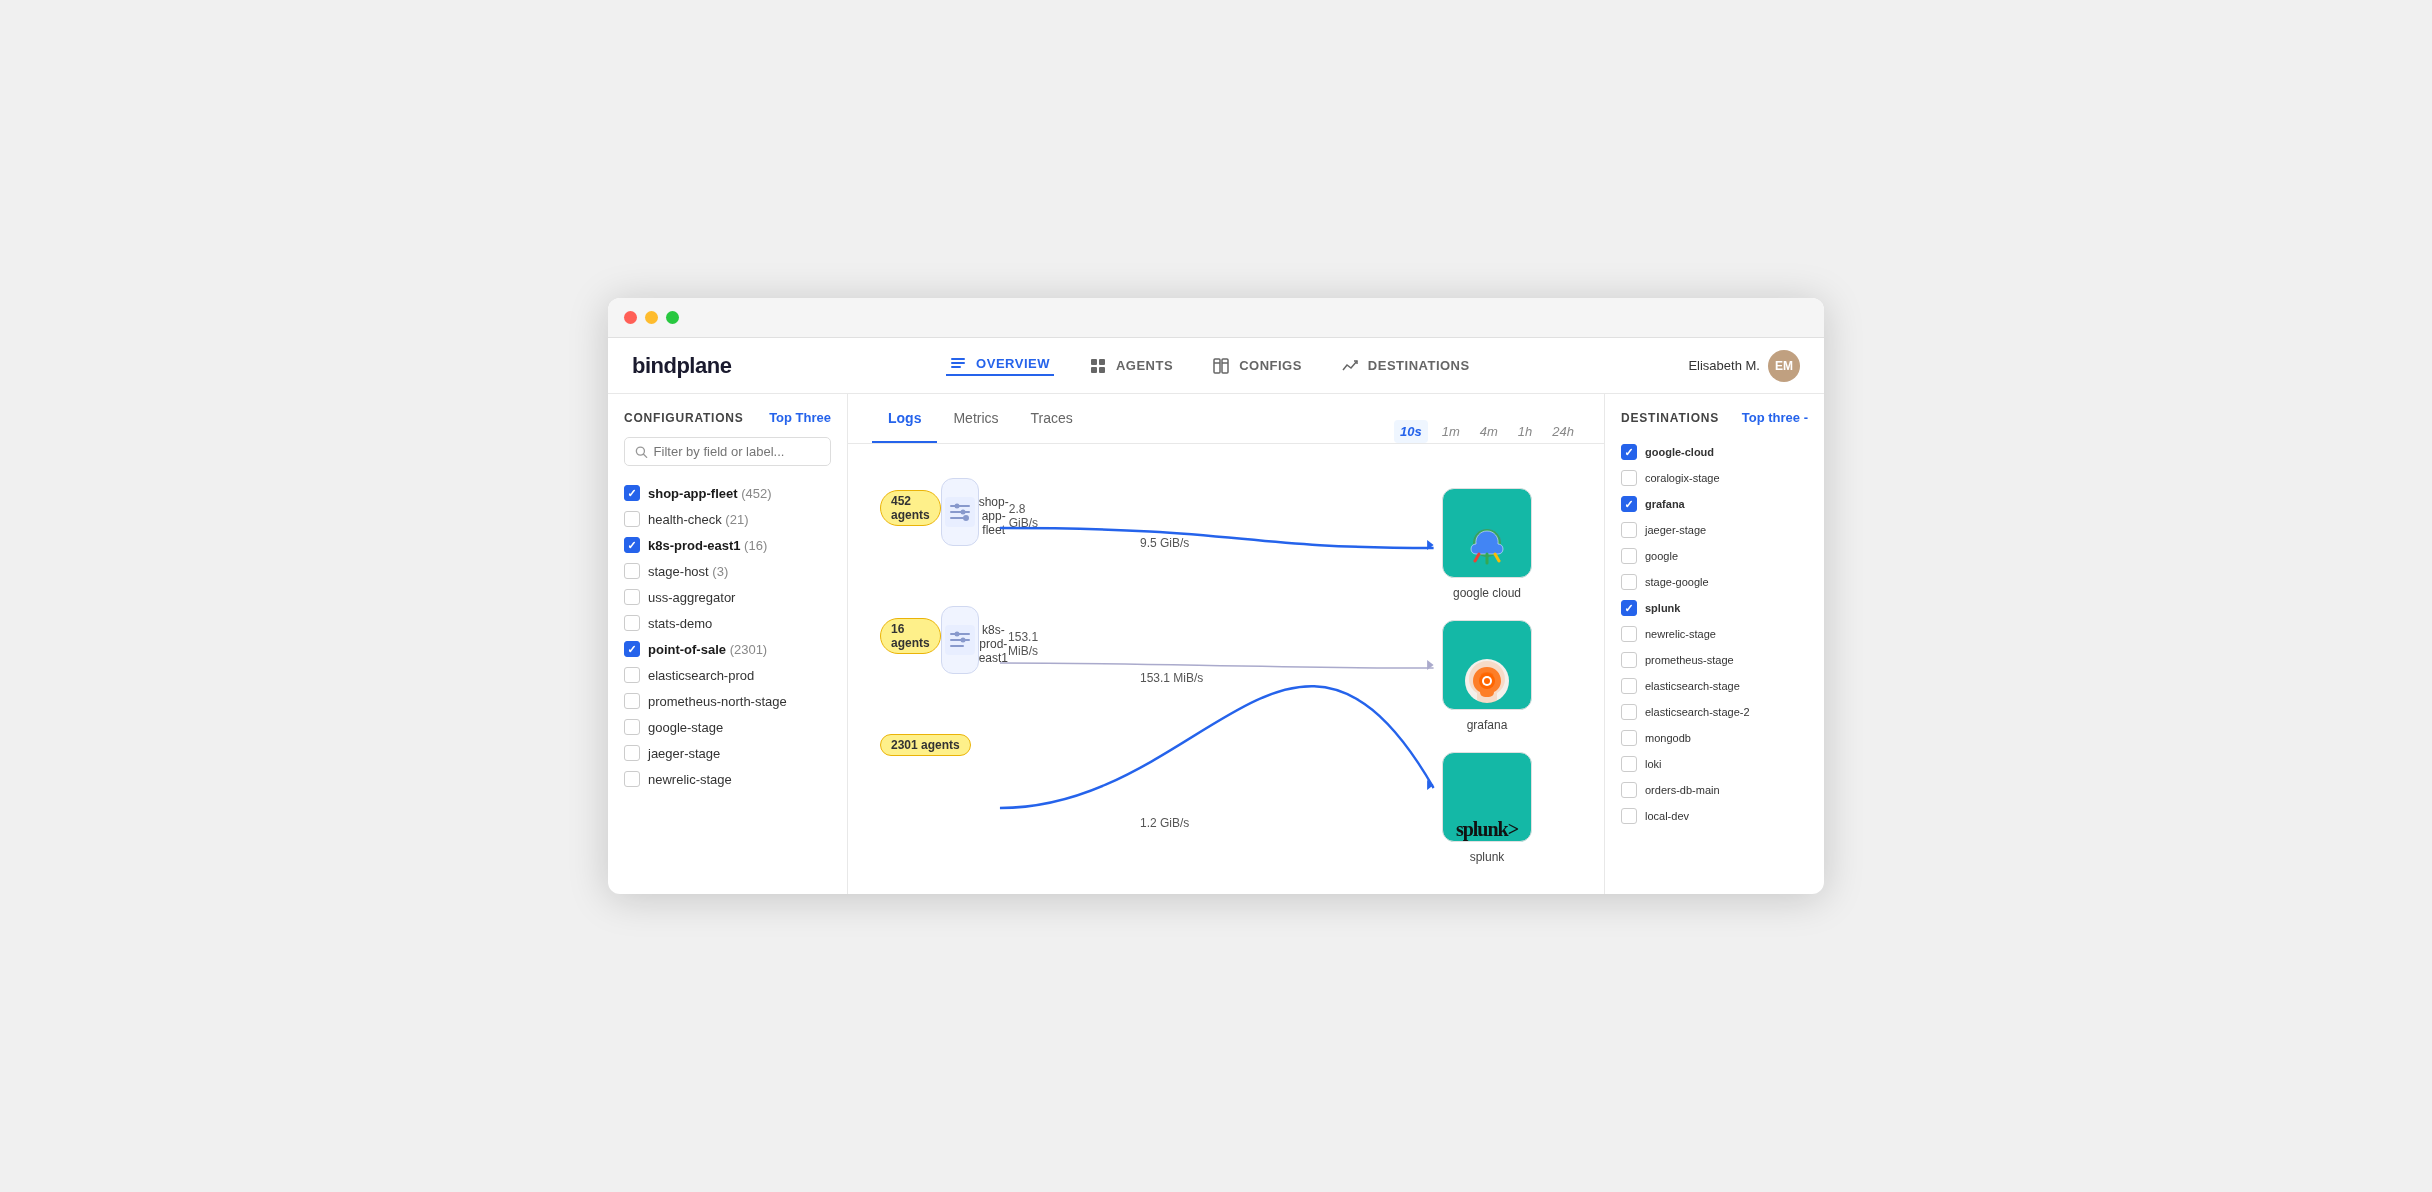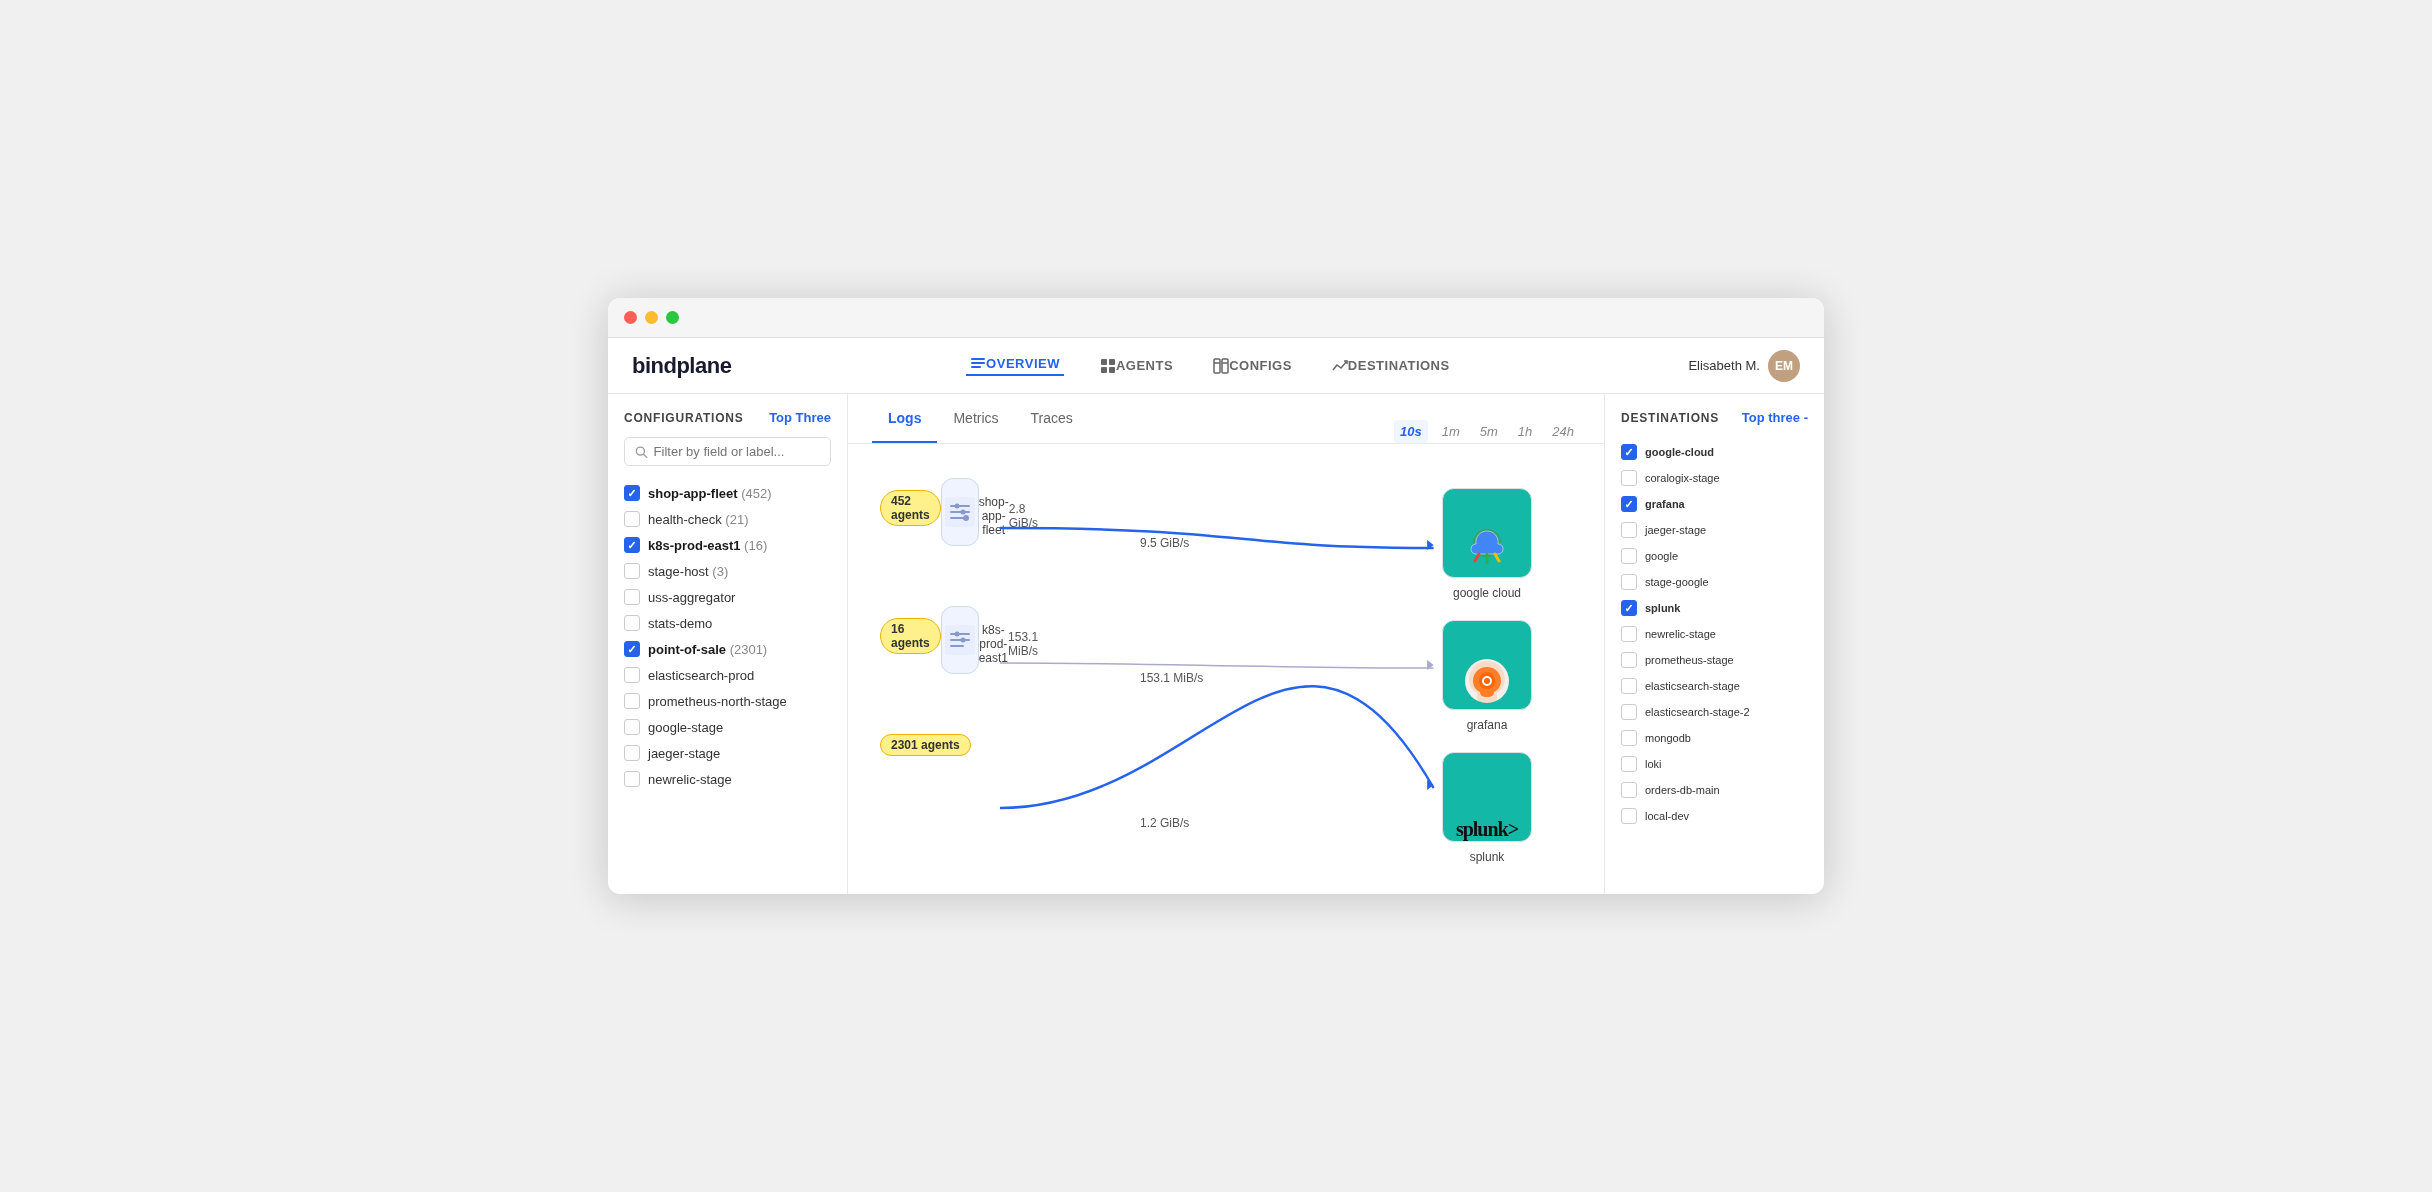--- a/index.html
+++ b/index.html
@@ -6,21 +6,21 @@
     body { font-family: -apple-system, BlinkMacSystemFont, 'Segoe UI', sans-serif; background: #f0f0f0; display: flex; justify-content: center; align-items: center; min-height: 100vh; }
     .window { width: 1216px; height: 596px; background: #fff; border-radius: 12px; box-shadow: 0 4px 40px rgba(0,0,0,0.18); overflow: hidden; display: flex; flex-direction: column; }
     .titlebar { height: 40px; background: #f5f5f5; border-bottom: 1px solid #e0e0e0; display: flex; align-items: center; padding: 0 16px; gap: 8px; }
     .dot { width: 13px; height: 13px; border-radius: 50%; }
     .dot.red { background: #ff5f57; }
     .dot.yellow { background: #febc2e; }
     .dot.green { background: #28c840; }
     .topbar { height: 56px; background: #fff; border-bottom: 1px solid #e8e8e8; display: flex; align-items: center; padding: 0 24px; gap: 0; }
     .logo { font-size: 22px; font-weight: 700; color: #1a1a2e; margin-right: auto; letter-spacing: -0.5px; }
     .nav { display: flex; align-items: center; gap: 32px; margin: 0 auto; }
-    .nav-item { display: flex; align-items: center; gap: 0; font-size: 13px; font-weight: 600; color: #666; letter-spacing: 0.5px; cursor: pointer; padding: 0 4px; }
+    .nav-item { display: flex; align-items: center; gap: 10px; font-size: 13px; font-weight: 600; color: #666; letter-spacing: 0.5px; cursor: pointer; padding: 0 4px; }
     .nav-item.active { color: #2563eb; border-bottom: 2px solid #2563eb; padding-bottom: 2px; }
     .nav-item svg { width: 16px; height: 16px; }
     .user-area { display: flex; align-items: center; gap: 8px; margin-left: auto; font-size: 13px; color: #333; }
     .avatar { width: 32px; height: 32px; border-radius: 50%; background: #c0a080; display: flex; align-items: center; justify-content: center; font-size: 12px; color: #fff; font-weight: 600; overflow: hidden; }
     .main { display: flex; flex: 1; overflow: hidden; }
     .sidebar { width: 240px; border-right: 1px solid #e8e8e8; padding: 16px; overflow-y: auto; flex-shrink: 0; }
     .sidebar-title { font-size: 12px; font-weight: 700; color: #444; letter-spacing: 0.8px; text-transform: uppercase; }
     .sidebar-header { display: flex; align-items: center; justify-content: space-between; margin-bottom: 12px; }
     .top-three-link { font-size: 13px; font-weight: 600; color: #2563eb; cursor: pointer; }
     .search-box { display: flex; align-items: center; gap: 6px; border: 1px solid #ddd; border-radius: 5px; padding: 6px 10px; margin-bottom: 14px; }
@@ -178,21 +178,21 @@
 
     <div class="content">
 
       <div class="tab-bar">
         <div class="tab active">Logs</div>
         <div class="tab">Metrics</div>
         <div class="tab">Traces</div>
         <div class="time-controls">
           <span class="time-btn active">10s</span>
           <span class="time-btn">1m</span>
-          <span class="time-btn">5m</span>
+          <span class="time-btn">4m</span>
           <span class="time-btn">1h</span>
           <span class="time-btn">24h</span>
         </div>
       </div>
 
       <div class="diagram-area">
         <div class="flow-wrapper">
 
           <svg class="svg-canvas" viewBox="0 0 750 460" preserveAspectRatio="none">
 

